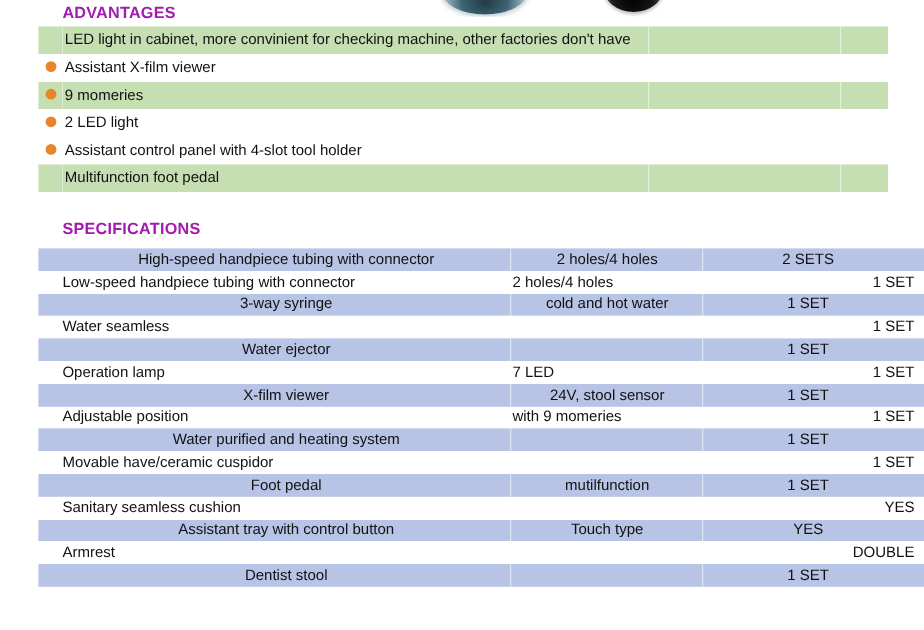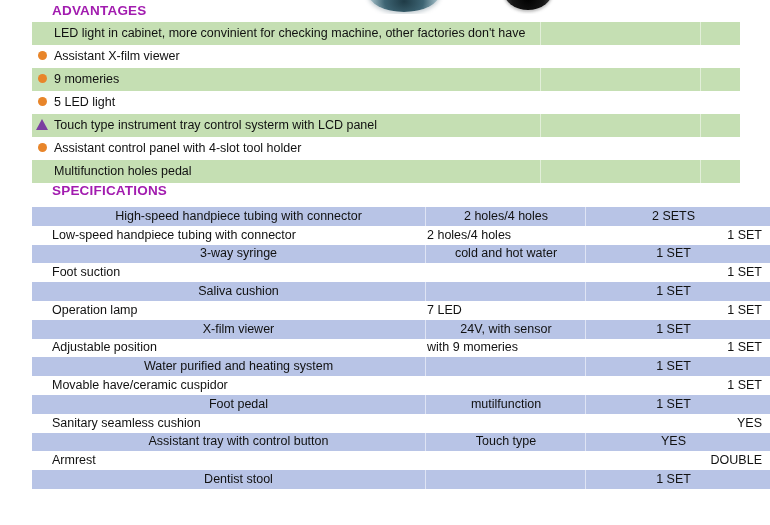--- a/index.html
+++ b/index.html
@@ -164,39 +164,33 @@
         <td class="adv-col3"></td>
       </tr>
       <tr class="shaded">
         <td class="adv-bullet"><span class="bullet-dot"></span></td>
         <td class="adv-text">9 momeries</td>
         <td class="adv-col2"></td>
         <td class="adv-col3"></td>
       </tr>
       <tr>
         <td class="adv-bullet"><span class="bullet-dot"></span></td>
-        <td class="adv-text">5 LED light</td>
-        <td class="adv-col2"></td>
-        <td class="adv-col3"></td>
-      </tr>
-      <tr class="shaded">
-        <td class="adv-bullet"><span class="bullet-triangle"></span></td>
-        <td class="adv-text">Touch type instrument tray control systerm with LCD panel</td>
+        <td class="adv-text">2 LED light</td>
         <td class="adv-col2"></td>
         <td class="adv-col3"></td>
       </tr>
       <tr>
         <td class="adv-bullet"><span class="bullet-dot"></span></td>
         <td class="adv-text">Assistant control panel with 4-slot tool holder</td>
         <td class="adv-col2"></td>
         <td class="adv-col3"></td>
       </tr>
       <tr class="shaded">
         <td class="adv-bullet"><span class="bullet-empty"></span></td>
-        <td class="adv-text">Multifunction holes pedal</td>
+        <td class="adv-text">Multifunction foot pedal</td>
         <td class="adv-col2"></td>
         <td class="adv-col3"></td>
       </tr>
     </tbody>
 </table>
 
 <div class="section-heading" id="specifications-heading">SPECIFICATIONS</div>
 
 <table class="striped-table" id="specifications-table">
   <tbody>
@@ -209,37 +203,37 @@
         <td class="spec-name">Low-speed handpiece tubing with connector</td>
         <td class="spec-detail">2 holes/4 holes</td>
         <td class="spec-qty">1 SET</td>
       </tr>
       <tr class="shaded">
         <td class="spec-name">3-way syringe</td>
         <td class="spec-detail">cold and hot water</td>
         <td class="spec-qty">1 SET</td>
       </tr>
       <tr>
-        <td class="spec-name">Foot suction</td>
-        <td class="spec-detail"></td>
-        <td class="spec-qty">1 SET</td>
-      </tr>
-      <tr class="shaded">
-        <td class="spec-name">Saliva cushion</td>
+        <td class="spec-name">Water seamless</td>
+        <td class="spec-detail"></td>
+        <td class="spec-qty">1 SET</td>
+      </tr>
+      <tr class="shaded">
+        <td class="spec-name">Water ejector</td>
         <td class="spec-detail"></td>
         <td class="spec-qty">1 SET</td>
       </tr>
       <tr>
         <td class="spec-name">Operation lamp</td>
         <td class="spec-detail">7 LED</td>
         <td class="spec-qty">1 SET</td>
       </tr>
       <tr class="shaded">
         <td class="spec-name">X-film viewer</td>
-        <td class="spec-detail">24V, with sensor</td>
+        <td class="spec-detail">24V, stool sensor</td>
         <td class="spec-qty">1 SET</td>
       </tr>
       <tr>
         <td class="spec-name">Adjustable position</td>
         <td class="spec-detail">with 9 momeries</td>
         <td class="spec-qty">1 SET</td>
       </tr>
       <tr class="shaded">
         <td class="spec-name">Water purified and heating system</td>
         <td class="spec-detail"></td>

